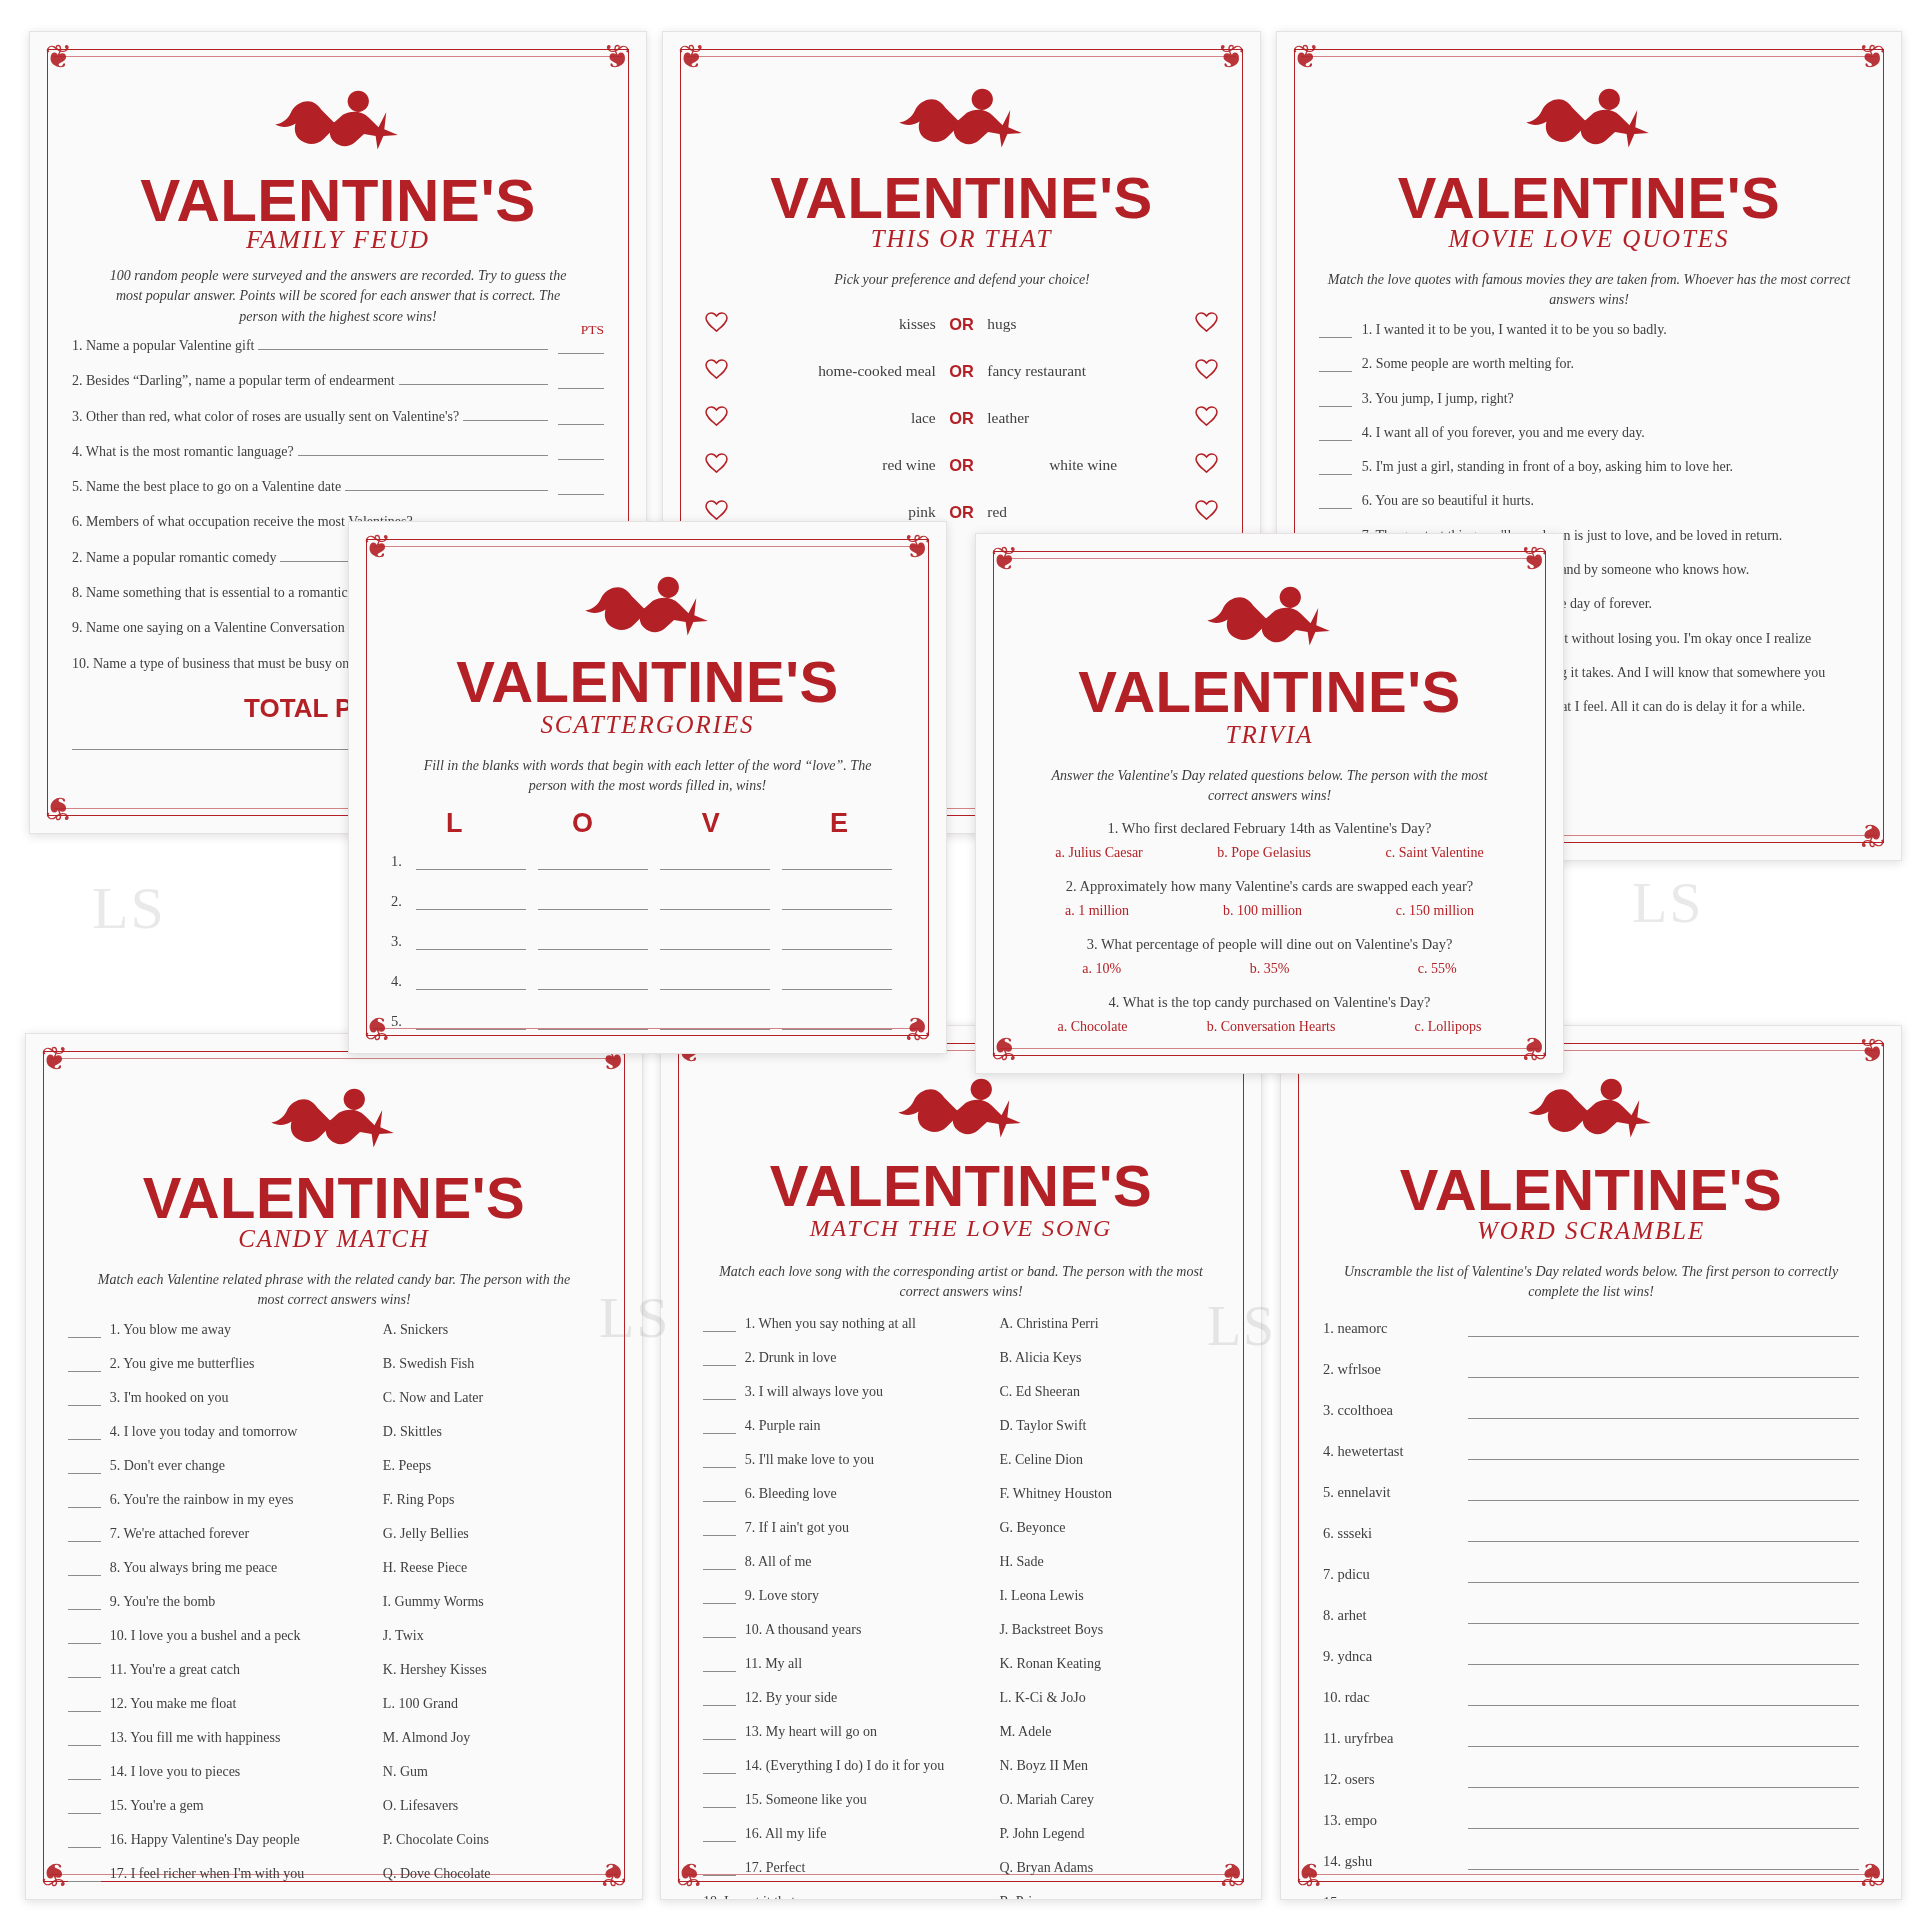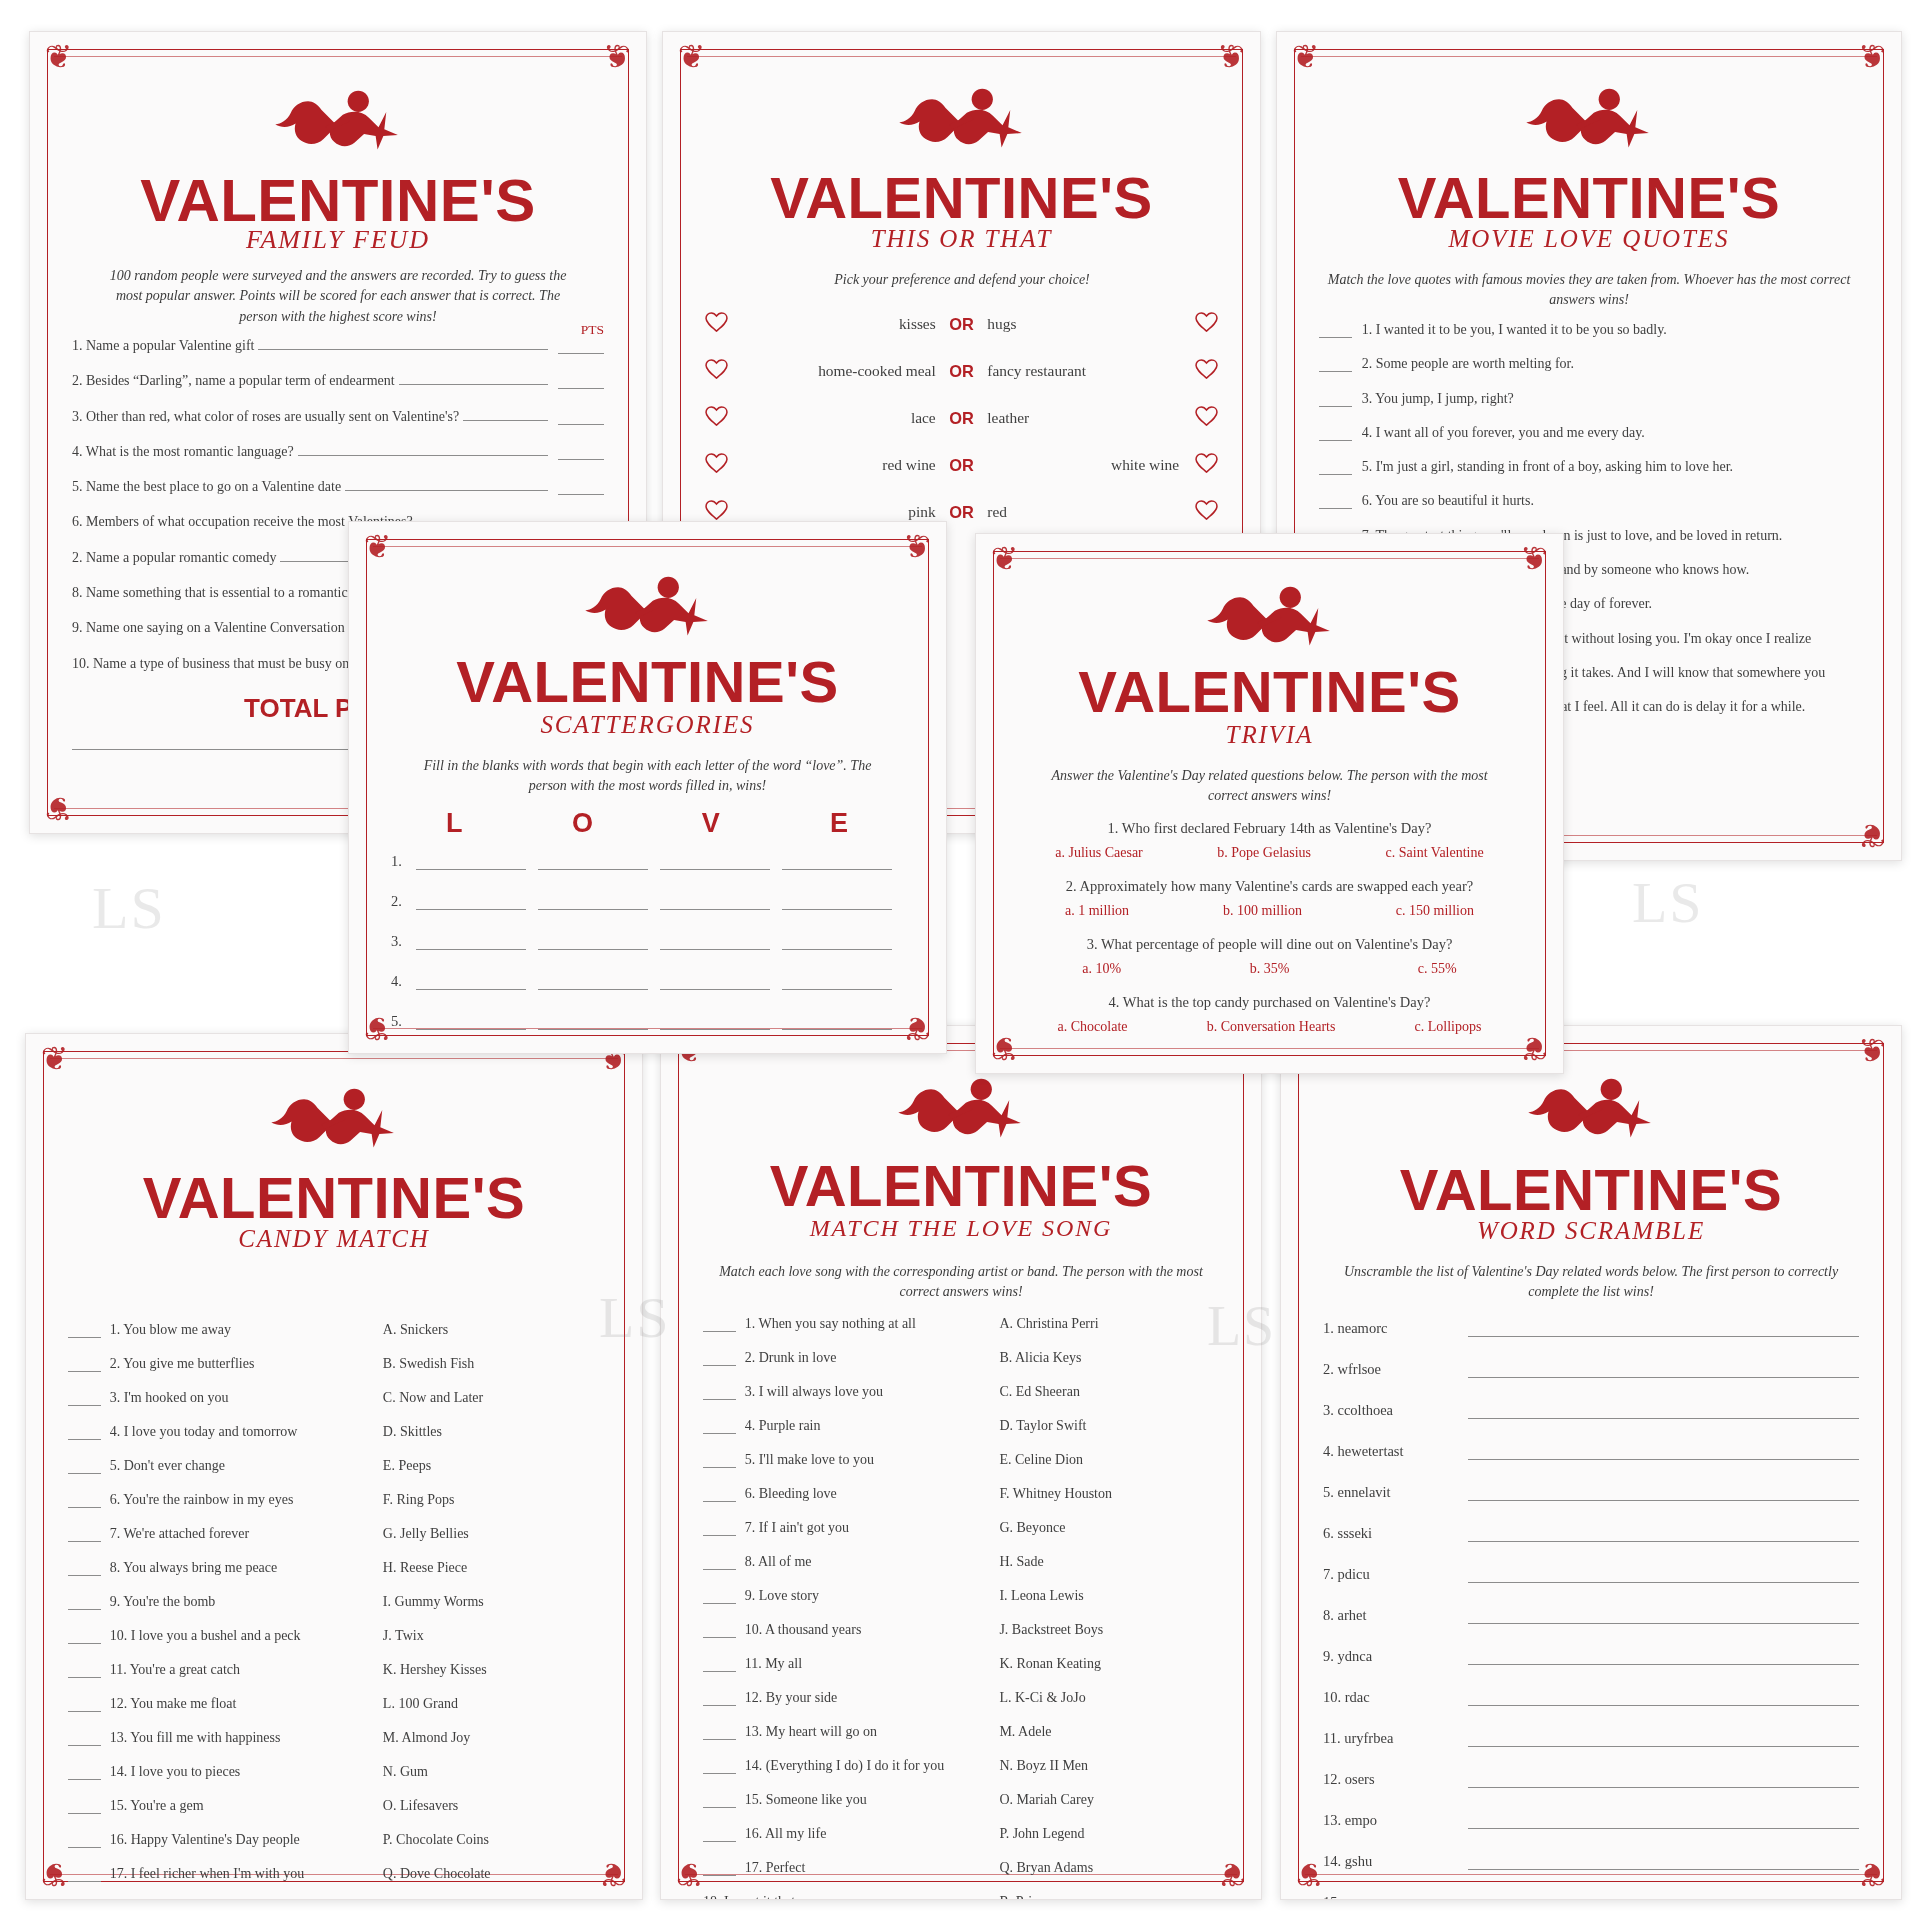--- a/index.html
+++ b/index.html
@@ -208,21 +208,21 @@
           <span style="width: 39px; text-align: right;"><svg width="23" height="20" viewBox="0 0 24 21">
               <path d="M12 20C6 15 1 11 1 6.5 1 3.4 3.4 1 6.5 1 8.6 1 10.6 2.2 12 4.2 13.4 2.2 15.4 1 17.5 1 20.6 1 23 3.4 23 6.5 23 11 18 15 12 20z" fill="none" stroke="#b32025" stroke-width="1.6"></path>
             </svg></span>
         </div>
         <div style="display: flex; align-items: center; margin-bottom: 23px; font-size: 15.4px; font-family: &quot;Liberation Serif&quot;, serif; color: rgb(63, 63, 63);">
           <span style="width: 39px;"><svg width="23" height="20" viewBox="0 0 24 21">
               <path d="M12 20C6 15 1 11 1 6.5 1 3.4 3.4 1 6.5 1 8.6 1 10.6 2.2 12 4.2 13.4 2.2 15.4 1 17.5 1 20.6 1 23 3.4 23 6.5 23 11 18 15 12 20z" fill="none" stroke="#b32025" stroke-width="1.6"></path>
             </svg></span>
           <span style="flex: 1 1 0%; text-align: right; padding-right: 13.5px;">red wine</span>
           <span style="color: rgb(179, 32, 37); font-weight: bold; font-family: &quot;Liberation Sans&quot;, sans-serif; font-size: 16.4px;">OR</span>
-          <span style="flex: 1 1 0%; text-align: right; padding-left: 13.5px;">white wine</span>
+          <span style="flex: 1 1 0%; text-align: center; padding-left: 13.5px;">white wine</span>
           <span style="width: 39px; text-align: right;"><svg width="23" height="20" viewBox="0 0 24 21">
               <path d="M12 20C6 15 1 11 1 6.5 1 3.4 3.4 1 6.5 1 8.6 1 10.6 2.2 12 4.2 13.4 2.2 15.4 1 17.5 1 20.6 1 23 3.4 23 6.5 23 11 18 15 12 20z" fill="none" stroke="#b32025" stroke-width="1.6"></path>
             </svg></span>
         </div>
         <div style="display: flex; align-items: center; margin-bottom: 23px; font-size: 15.4px; font-family: &quot;Liberation Serif&quot;, serif; color: rgb(63, 63, 63);">
           <span style="width: 39px;"><svg width="23" height="20" viewBox="0 0 24 21">
               <path d="M12 20C6 15 1 11 1 6.5 1 3.4 3.4 1 6.5 1 8.6 1 10.6 2.2 12 4.2 13.4 2.2 15.4 1 17.5 1 20.6 1 23 3.4 23 6.5 23 11 18 15 12 20z" fill="none" stroke="#b32025" stroke-width="1.6"></path>
             </svg></span>
           <span style="flex: 1 1 0%; text-align: right; padding-right: 13.5px;">pink</span>
           <span style="color: rgb(179, 32, 37); font-weight: bold; font-family: &quot;Liberation Sans&quot;, sans-serif; font-size: 16.4px;">OR</span>
@@ -452,20 +452,21 @@
         <g fill="#b32025">
           <path d="M34 20c-8 0-15 5-18 12-4 8-10 11-16 12 7 4 15 3 21-1-2 7 0 14 6 18 7 5 17 4 23-2l14-14-16-16c-4-6-9-9-14-9z"></path>
           <circle cx="86" cy="20" r="11"></circle>
           <path d="M70 34c9-5 20-4 27 3l10 10 8-16-2 18 14 6-15 1-6 14-2-14-12-2-10 9c-6 5-15 5-21-1-6-5-6-15 0-20l9-8z"></path>
           <path d="M52 46l22-10 3 5-22 10z"></path>
         </g>
       </svg>
     </div>
     <div class="title" style="position:absolute;left:0;right:0;top:135px;font-size:58px;">VALENTINE'S</div>
     <div class="subtitle" style="position:absolute;left:0;right:0;top:191px;font-size:25px;">CANDY  MATCH</div>
+    <div class="intro" style="position:absolute;left:58px;right:58px;top:236px;font-size:14px;">Match each Valentine related phrase with the related candy bar. The person with the most correct answers wins!</div>
 
     <div class="content" style="top:288px;display:flex;">
       <div style="flex:1.45;" id="cm-left">
           <div style="display: flex; align-items: flex-end; margin-bottom: 18px; font-size: 14px; font-family: &quot;Liberation Serif&quot;, serif; color: rgb(63, 63, 63);">
             <span class="blank" style="width: 33px; height: 13.5px; margin-right: 8.7px;"></span>
             <span>1. You blow me away</span>
           </div>
           <div style="display: flex; align-items: flex-end; margin-bottom: 18px; font-size: 14px; font-family: &quot;Liberation Serif&quot;, serif; color: rgb(63, 63, 63);">
             <span class="blank" style="width: 33px; height: 13.5px; margin-right: 8.7px;"></span>
             <span>2. You give me butterflies</span>

